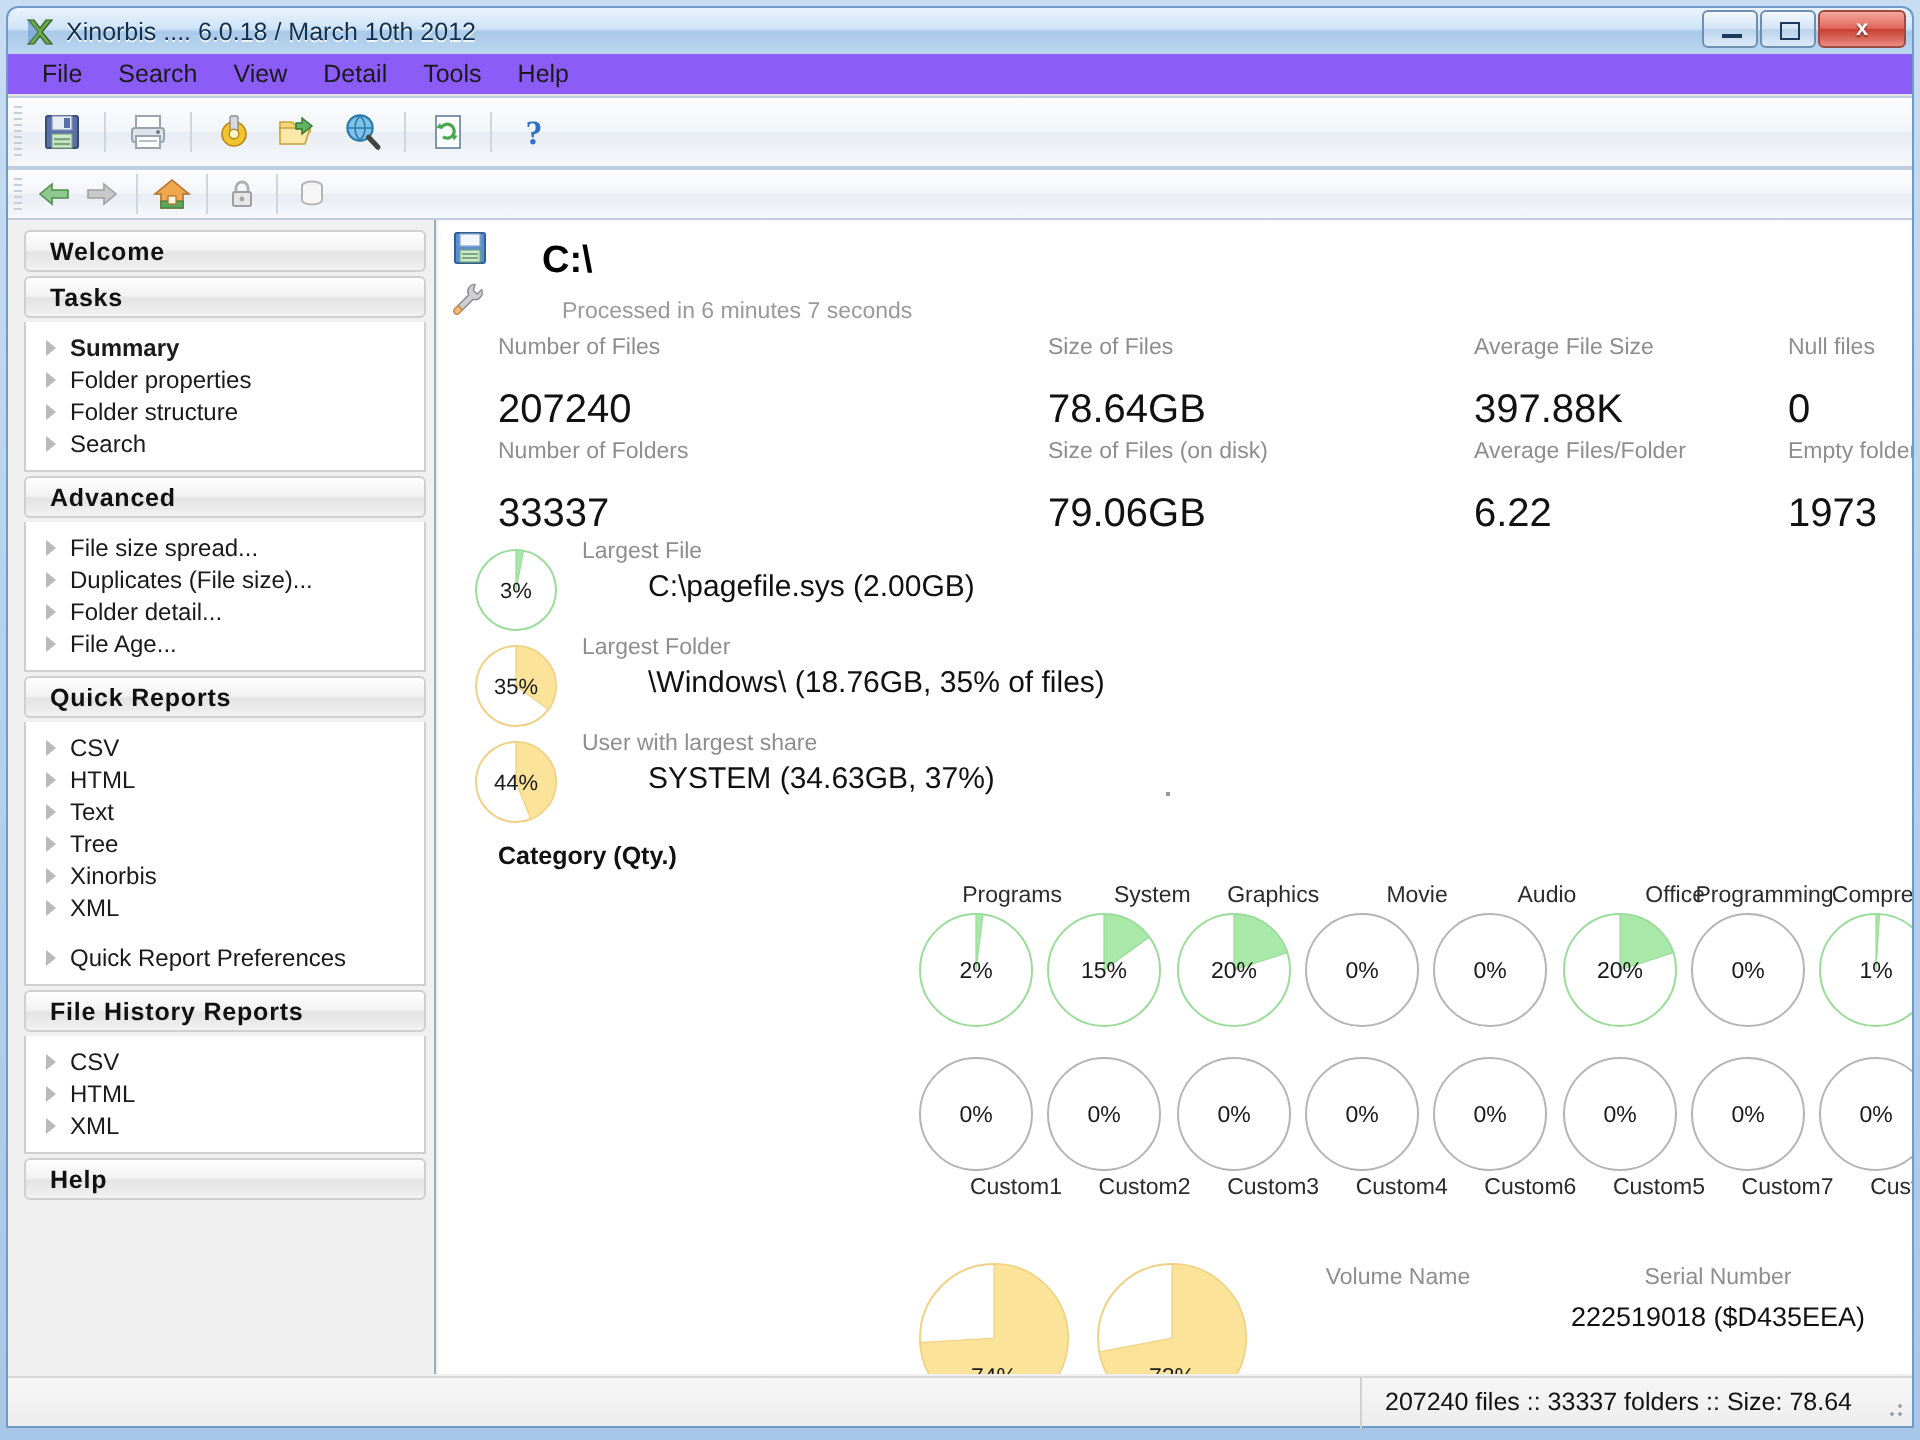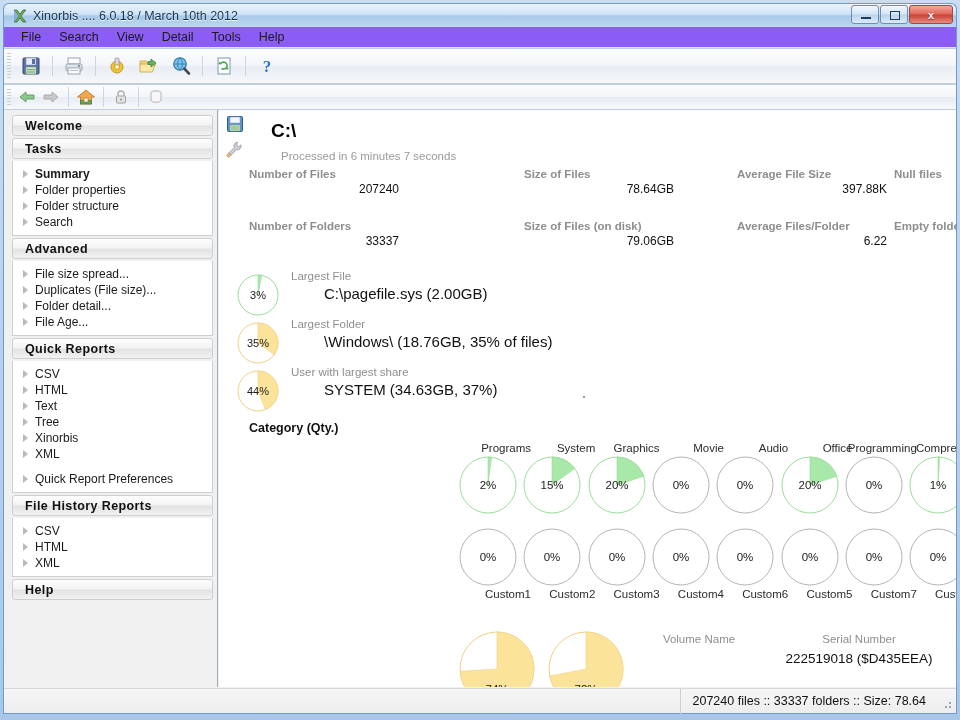--- a/index.html
+++ b/index.html
@@ -106,22 +106,22 @@
   .m-icon-col{position:absolute;left:7px;top:5px;width:24px;}
   .drive-title{
     position:absolute;left:52px;top:10px;font-size:19px;font-weight:bold;color:#000;
   }
   .processed{
     position:absolute;left:62px;top:40px;font-size:11.5px;color:#9a9a9a;
   }
   .statgrid{position:absolute;left:0;top:58px;width:100%;}
   .statrow{position:relative;height:52px;}
   .statcell{position:absolute;}
-  .stat-label{font-size:11.5px;color:#8e8e8e;white-space:nowrap;font-weight:bold;}
-  .stat-value{font-size:12px;color:#111;margin-top:2px;text-align:right;}
+  .stat-label{font-size:11.5px;color:#8e8e8e;white-space:nowrap;}
+  .stat-value{font-size:20px;color:#111;margin-top:14px;text-align:left;}
   
   .hl-row{position:absolute;left:0;width:100%;height:48px;}
   .hl-pie{position:absolute;left:18px;top:1px;}
   .hl-label{position:absolute;left:72px;top:-3px;font-size:11.5px;color:#8e8e8e;}
   .hl-value{position:absolute;left:105px;top:12px;font-size:15px;color:#111;white-space:nowrap;}
   .cat-title{position:absolute;left:30px;top:311px;font-size:12.5px;font-weight:bold;color:#111;}
   .cat-row{position:absolute;left:0;width:100%;}
   .cat-cell{position:absolute;text-align:right;width:86px;}
   .cat-lbl{font-size:11.5px;color:#2b2b2b;white-space:nowrap;margin-bottom:2px;}
   .cat-lbl.below{margin-bottom:0;margin-top:2px;}

